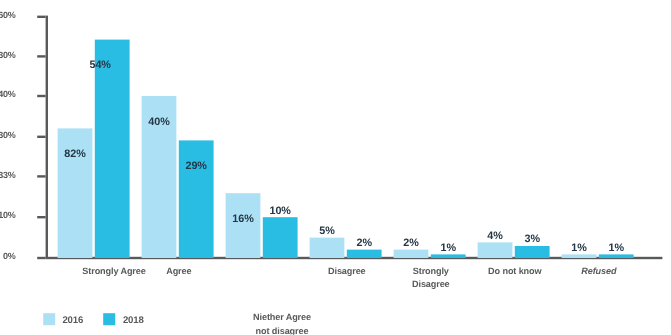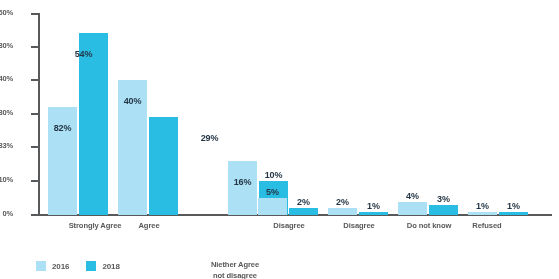--- a/index.html
+++ b/index.html
@@ -180,24 +180,24 @@
       <div class="bar s2016" id="b0-2016" style="left: 0px; width: 29px; height: 107.733px;"></div>
       <div class="bar-label" id="l0-2016" style="left: 0px; width: 29px; text-align: center; bottom: 81.7333px;">82%</div>
       <div class="bar s2018" id="b0-2018" style="left: 31px; width: 29px; height: 181.8px;"></div>
       <div class="bar-label" id="l0-2018" style="left: 21px; width: 29px; text-align: center; bottom: 155.8px;">54%</div>
     </div>
 
     <div class="group" id="g1" style="left: 78px; width: 62px;">
       <div class="bar s2016" id="b1-2016" style="left: 0px; width: 29px; height: 134.667px;"></div>
       <div class="bar-label" id="l1-2016" style="left: 0px; width: 29px; text-align: center; bottom: 108.667px;">40%</div>
       <div class="bar s2018" id="b1-2018" style="left: 31px; width: 29px; height: 97.6333px;"></div>
-      <div class="bar-label" id="l1-2018" style="left: 31px; width: 29px; text-align: center; bottom: 71.6333px; padding-left: 46px;">29%</div>
-    </div>
-
-    <div class="group" id="g2" style="left: 148px; width: 62px; margin-left: 40px;">
+      <div class="bar-label" id="l1-2018" style="left: 31px; width: 29px; text-align: center; bottom: 71.6333px;">29%</div>
+    </div>
+
+    <div class="group" id="g2" style="left: 148px; width: 62px;">
       <div class="bar s2016" id="b2-2016" style="left: 0px; width: 29px; height: 53.8667px;"></div>
       <div class="bar-label" id="l2-2016" style="left: 0px; width: 29px; text-align: center; bottom: 27.8667px;">16%</div>
       <div class="bar s2018" id="b2-2018" style="left: 31px; width: 29px; height: 33.6667px;"></div>
       <div class="bar-label" id="l2-2018" style="left: 31px; width: 29px; text-align: center; bottom: 34.6667px;">10%</div>
     </div>
 
     <div class="group" id="g3" style="left: 218px; width: 62px;">
       <div class="bar s2016" id="b3-2016" style="left: 0px; width: 29px; height: 16.8333px;"></div>
       <div class="bar-label" id="l3-2016" style="left: 0px; width: 29px; text-align: center; bottom: 17.8333px;">5%</div>
       <div class="bar s2018" id="b3-2018" style="left: 31px; width: 29px; height: 6.73333px;"></div>
@@ -234,26 +234,27 @@
       <div>Agree</div>
     </div>
     <div class="cat-label" id="c2" style="left: 190px; width: 90px; margin-top: 39px;">
       <div>Niether Agree</div>
       <div>not disagree</div>
     </div>
     <div class="cat-label" id="c3" style="left: 244px; width: 90px;">
       <div>Disagree</div>
     </div>
     <div class="cat-label" id="c4" style="left: 314px; width: 90px;">
+      <div>Strongly</div>
       <div>Disagree</div>
     </div>
     <div class="cat-label" id="c5" style="left: 384px; width: 90px;">
       <div>Do not know</div>
     </div>
-    <div class="cat-label" id="c6" style="left: 442px; width: 90px;">
+    <div class="cat-label" id="c6" style="left: 454px; width: 90px; font-style: italic;">
       <div>Refused</div>
     </div>
   </div>
 
   <div class="legend">
     <div class="legend-item">
       <span class="legend-swatch s2016"></span>
       <span class="legend-text">2016</span>
     </div>
     <div class="legend-item">

